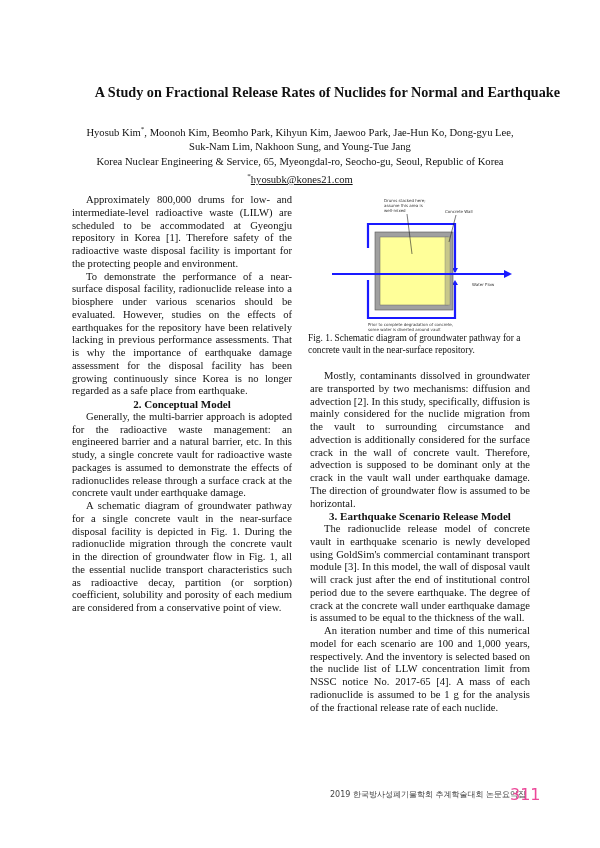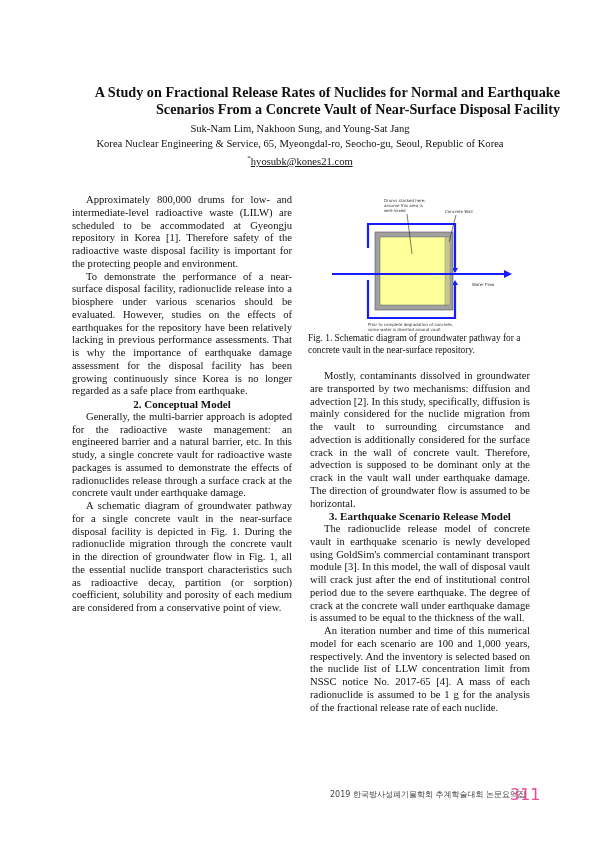--- a/index.html
+++ b/index.html
@@ -20,25 +20,25 @@
   .caption { position:absolute; left:308px; top:333px; width:240px; text-align:left; font-size:9.4px; line-height:11.5px; }
   .footer { position:absolute; left:330px; top:789px; width:200px; font-family:"DejaVu Sans", sans-serif; font-size:8px; color:#444; white-space:nowrap; }
   .pageno { position:absolute; left:510px; top:785px; font-family:"DejaVu Sans", sans-serif; font-size:16px; color:#ec4899; }
   .fig-label { font-family:"DejaVu Sans", sans-serif; font-size:4px; fill:#333; }
 </style>
 </head>
 <body>
 
 <div class="title">
   <div>A Study on Fractional Release Rates of Nuclides for Normal and Earthquake</div>
-  <div>Scenarios From a Concrete Vault of Near-Surface Disposal Facility</div>
 </div>
 
 <div class="authors">
-  <div>Suk-Nam Lim, Nakhoon Sung, and Young-Sat Jang</div>
+  <div><span>Hyosub Kim</span><sup>*</sup><span>, Moonoh Kim, Beomho Park, Kihyun Kim, Jaewoo Park, Jae-Hun Ko, Dong-gyu Lee,</span></div>
+  <div>Suk-Nam Lim, Nakhoon Sung, and Young-Tue Jang</div>
   <div>Korea Nuclear Engineering &amp; Service, 65, Myeongdal-ro, Seocho-gu, Seoul, Republic of Korea</div>
   <div><sup>*</sup><span class="email">hyosubk@kones21.com</span></div>
 </div>
 
 <div class="col col-left">
   <p>Approximately 800,000 drums for low- and intermediate-level radioactive waste (LILW) are scheduled to be accommodated at Gyeongju repository in Korea [1]. Therefore safety of the radioactive waste disposal facility is important for the protecting people and environment.</p>
   <p>To demonstrate the performance of a near-surface disposal facility, radionuclide release into a biosphere under various scenarios should be evaluated. However, studies on the effects of earthquakes for the repository have been relatively lacking in previous performance assessments. That is why the importance of earthquake damage assessment for the disposal facility has been growing continuously since Korea is no longer regarded as a safe place from earthquake.</p>
   <p class="h h2">2. Conceptual Model</p>
   <p>Generally, the multi-barrier approach is adopted for the radioactive waste management: an engineered barrier and a natural barrier, etc. In this study, a single concrete vault for radioactive waste packages is assumed to demonstrate the effects of radionuclides release through a surface crack at the concrete vault under earthquake damage.</p>
   <p>A schematic diagram of groundwater pathway for a single concrete vault in the near-surface disposal facility is depicted in Fig. 1. During the radionuclide migration through the concrete vault in the direction of groundwater flow in Fig. 1, all the essential nuclide transport characteristics such as radioactive decay, partition (or sorption) coefficient, solubility and porosity of each medium are considered from a conservative point of view.</p>

